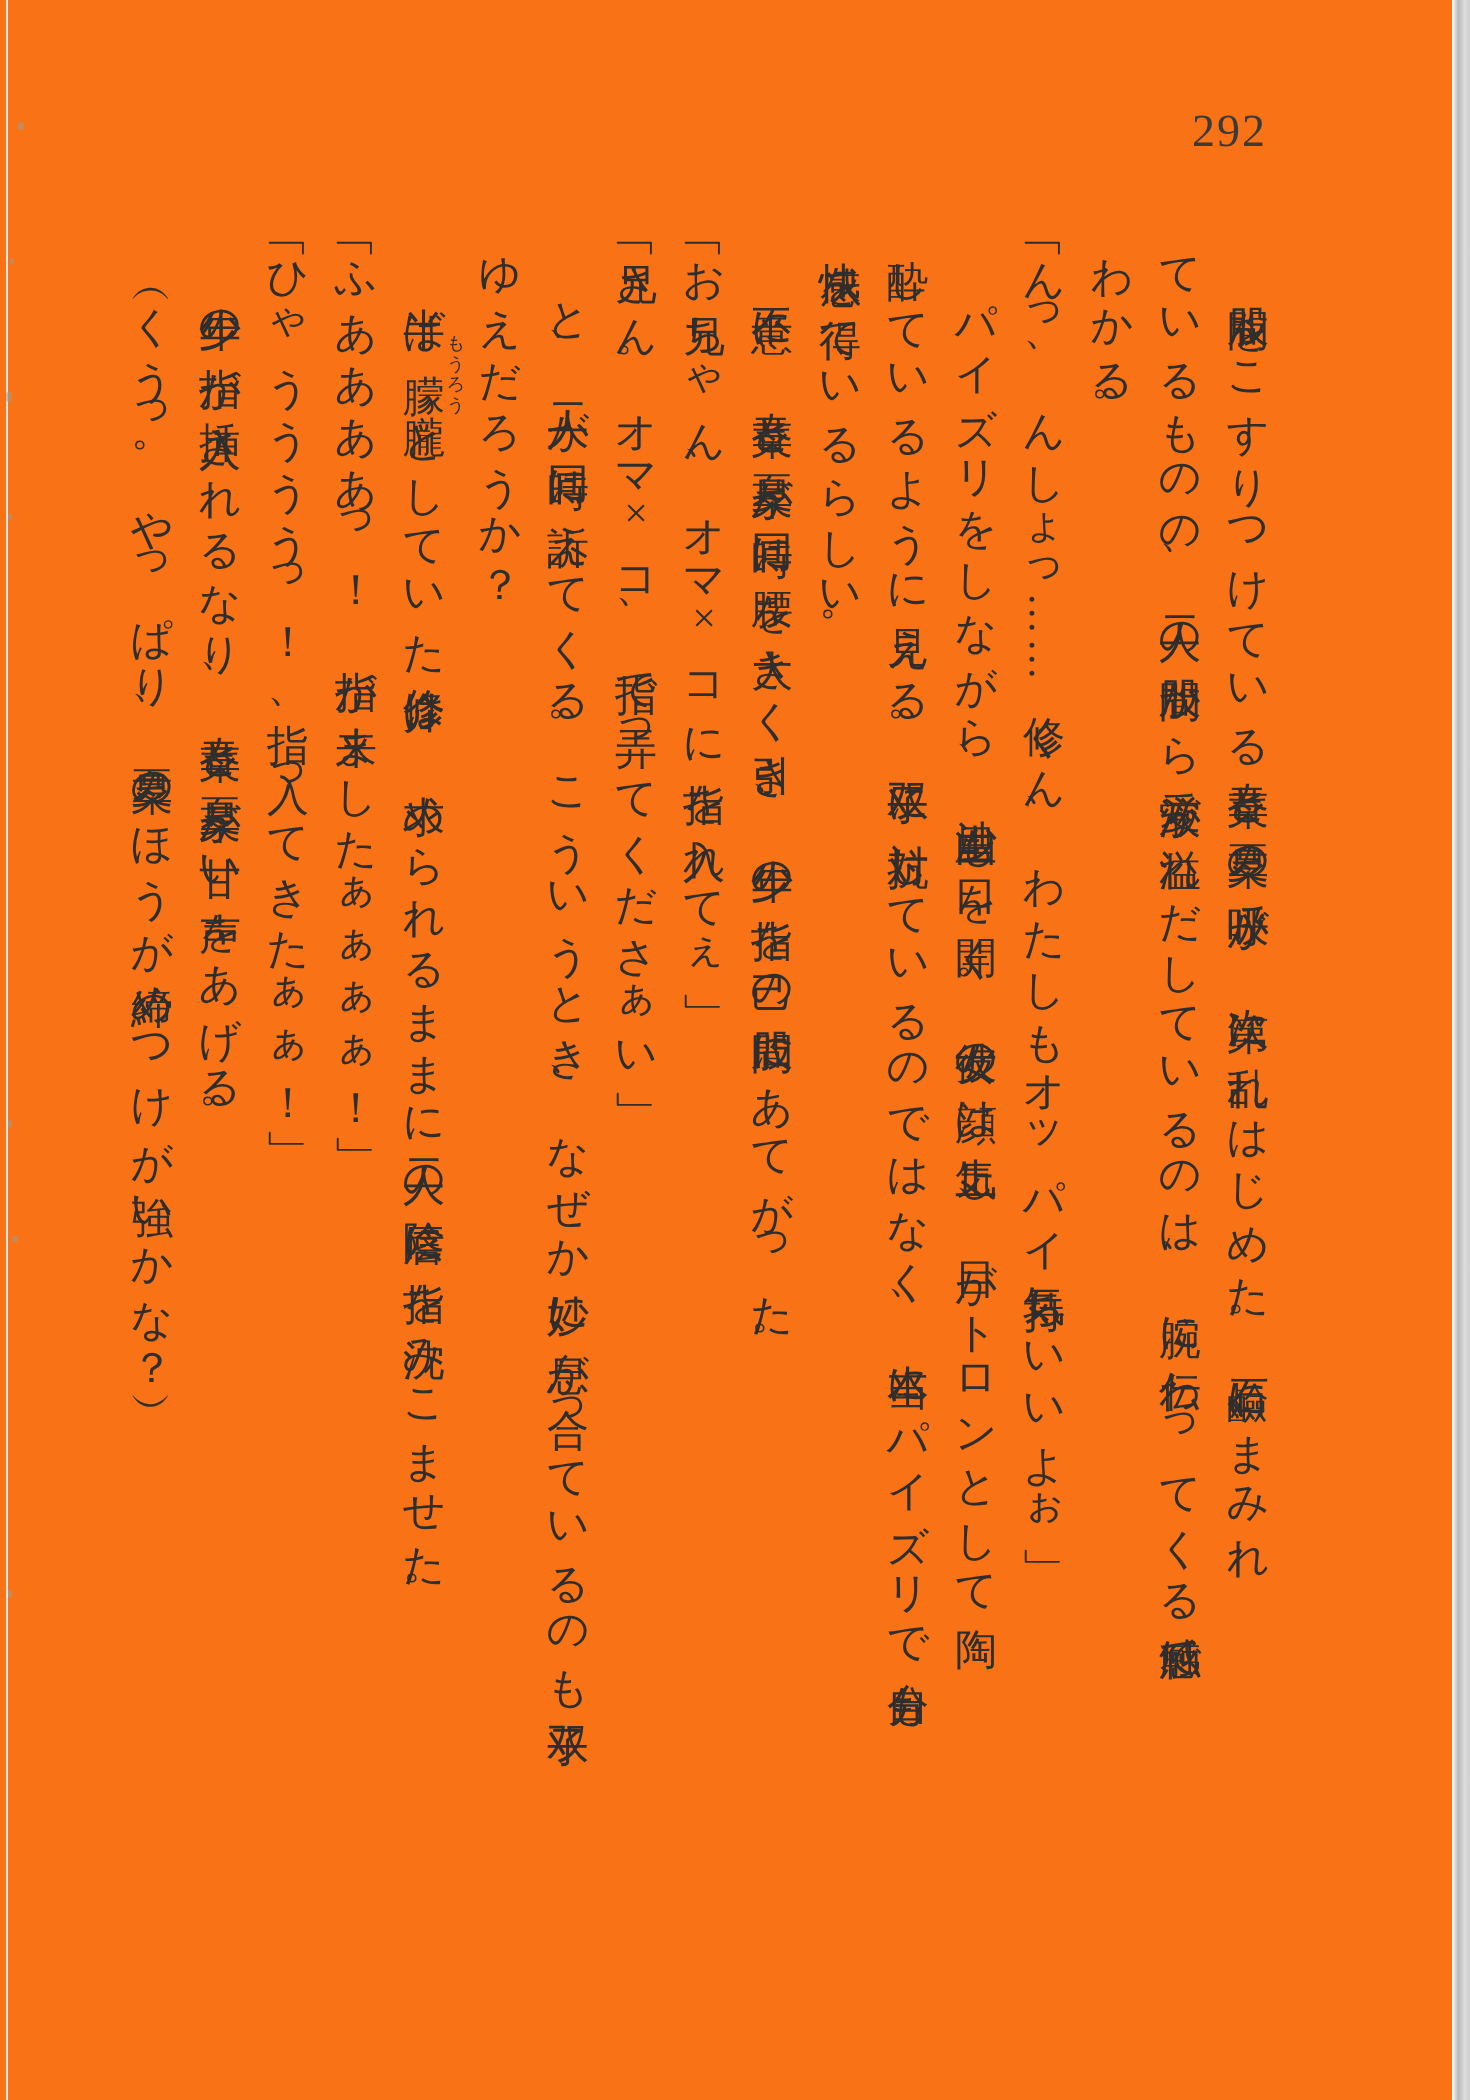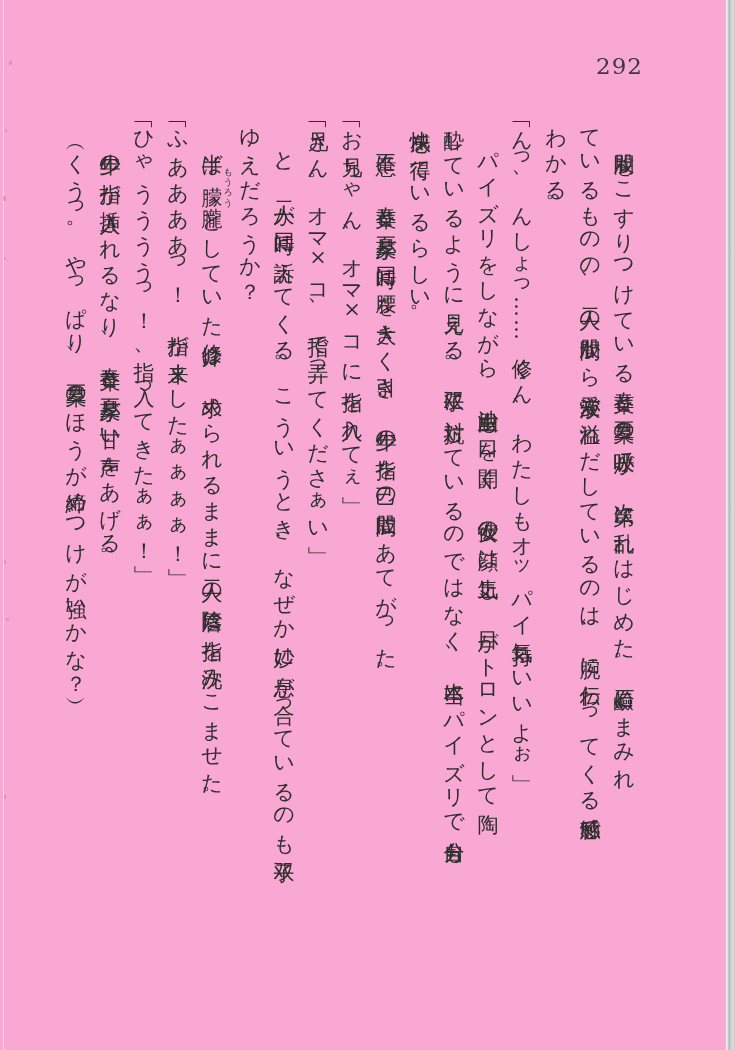--- a/index.html
+++ b/index.html
@@ -1,21 +1,21 @@
 <!DOCTYPE html>
 <html lang="ja"><head>
 <meta charset="utf-8">
 <style>
   html,body{margin:0;padding:0;}
   body{
     width:735px;height:1050px;overflow:hidden;position:relative;
     background:#fdfdfb;
     font-family:"DejaVu Serif","Liberation Serif",serif;
   }
-  .page{position:absolute;inset:0;background:#f9a8d4;}
+  .page{position:absolute;inset:0;background:#f97316;font-family:Liberation Serif, serif;}
   .page-number{
     position:absolute;top:53px;left:596px;
     font-size:23px;color:#3a3a3a;letter-spacing:1px;
   }
   .text-block{
     position:absolute;top:114px;right:94px;
     height:902px;width:578px;
     writing-mode:vertical-rl;
     text-orientation:mixed;
     font-size:21px;

